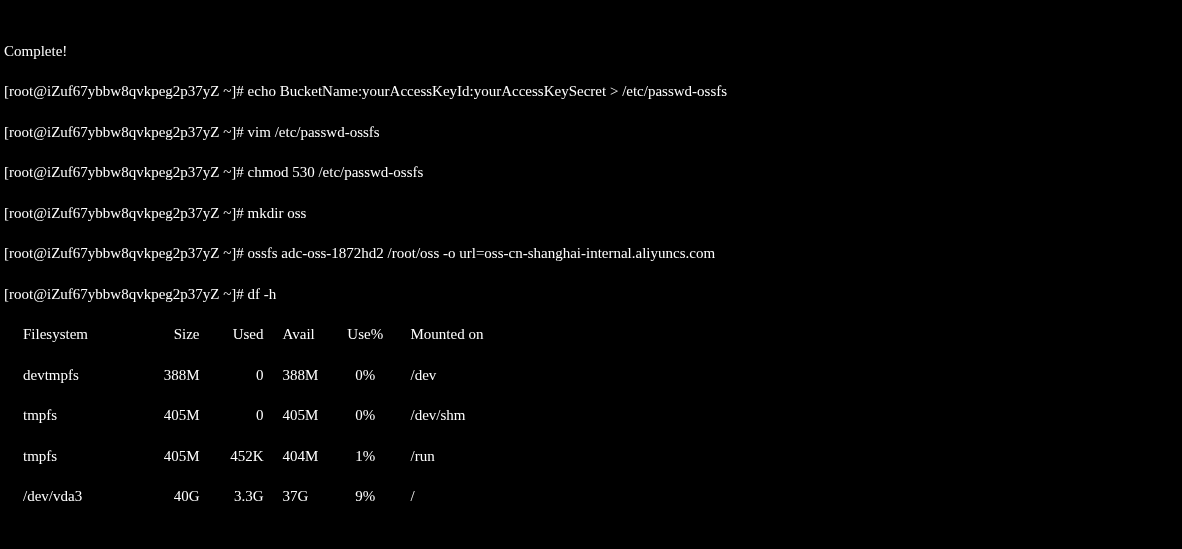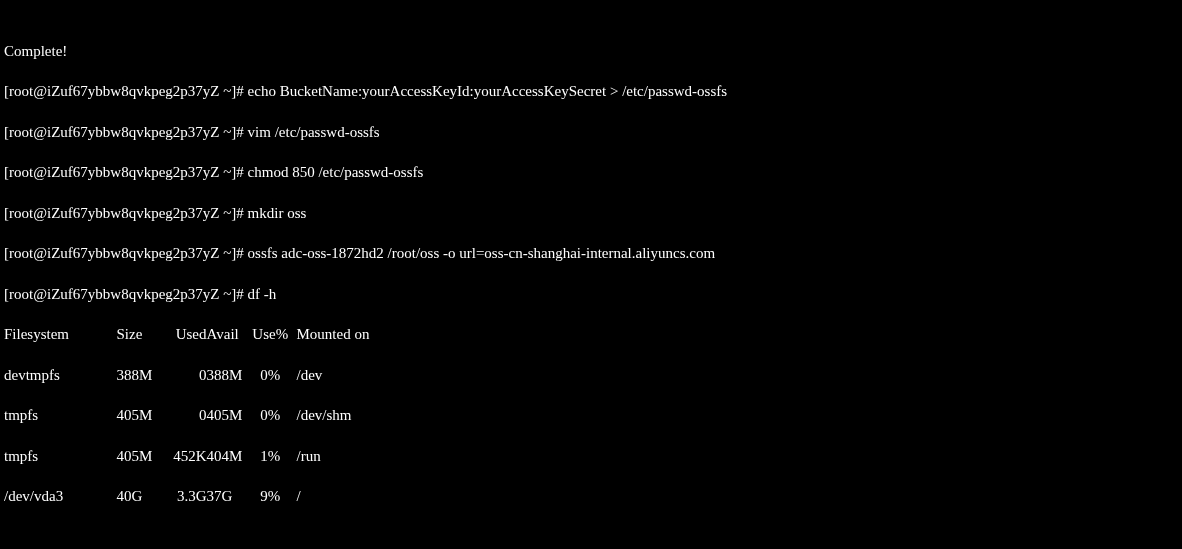--- a/index.html
+++ b/index.html
@@ -12,35 +12,35 @@
     line-height: 1.35;
     white-space: pre;
     width: 1182px;
     height: 549px;
     overflow: hidden;
   }
   .terminal {
     padding: 0 4px;
   }
   .row { display: block; font-family: Liberation Serif, serif; }
-  .cell { display: inline-block; }
+  .cell { display: inline-block; margin-left: 19px; }
   .c-fs   { width: 15ch; }
-  .c-size { width: 6ch; }
+  .c-size { width: 6ch; text-align: right; }
   .c-used { width: 6ch; text-align: right; }
   .c-avail{ width: 6ch; }
   .c-pct  { width: 5ch; text-align: center; }
   .c-mnt  { padding-left: 1ch; }
 </style>
 </head>
 <body>
 <div class="terminal">
 <span class="row">Complete!</span>
 <span class="row"><span>[root@iZuf67ybbw8qvkpeg2p37yZ ~]# </span><span>echo BucketName:yourAccessKeyId:yourAccessKeySecret &gt; /etc/passwd-ossfs</span></span>
 <span class="row"><span>[root@iZuf67ybbw8qvkpeg2p37yZ ~]# </span><span>vim /etc/passwd-ossfs</span></span>
-<span class="row"><span>[root@iZuf67ybbw8qvkpeg2p37yZ ~]# </span><span>chmod 850 /etc/passwd-ossfs</span></span>
+<span class="row"><span>[root@iZuf67ybbw8qvkpeg2p37yZ ~]# </span><span>chmod 530 /etc/passwd-ossfs</span></span>
 <span class="row"><span>[root@iZuf67ybbw8qvkpeg2p37yZ ~]# </span><span>mkdir oss</span></span>
 <span class="row"><span>[root@iZuf67ybbw8qvkpeg2p37yZ ~]# </span><span>ossfs adc-oss-1872hd2 /root/oss -o url=oss-cn-shanghai-internal.aliyuncs.com</span></span>
 <span class="row"><span>[root@iZuf67ybbw8qvkpeg2p37yZ ~]# </span><span>df -h</span></span>
 <span class="row"><span class="cell c-fs">Filesystem</span><span class="cell c-size">Size</span><span class="cell c-used">Used</span><span class="cell c-avail">Avail</span><span class="cell c-pct">Use%</span><span class="cell c-mnt">Mounted on</span></span>
 <span class="row"><span class="cell c-fs">devtmpfs</span><span class="cell c-size">388M</span><span class="cell c-used">0</span><span class="cell c-avail">388M</span><span class="cell c-pct">0%</span><span class="cell c-mnt">/dev</span></span>
 <span class="row"><span class="cell c-fs">tmpfs</span><span class="cell c-size">405M</span><span class="cell c-used">0</span><span class="cell c-avail">405M</span><span class="cell c-pct">0%</span><span class="cell c-mnt">/dev/shm</span></span>
 <span class="row"><span class="cell c-fs">tmpfs</span><span class="cell c-size">405M</span><span class="cell c-used">452K</span><span class="cell c-avail">404M</span><span class="cell c-pct">1%</span><span class="cell c-mnt">/run</span></span>
 <span class="row"><span class="cell c-fs">/dev/vda3</span><span class="cell c-size">40G</span><span class="cell c-used">3.3G</span><span class="cell c-avail">37G</span><span class="cell c-pct">9%</span><span class="cell c-mnt">/</span></span>
 
 

